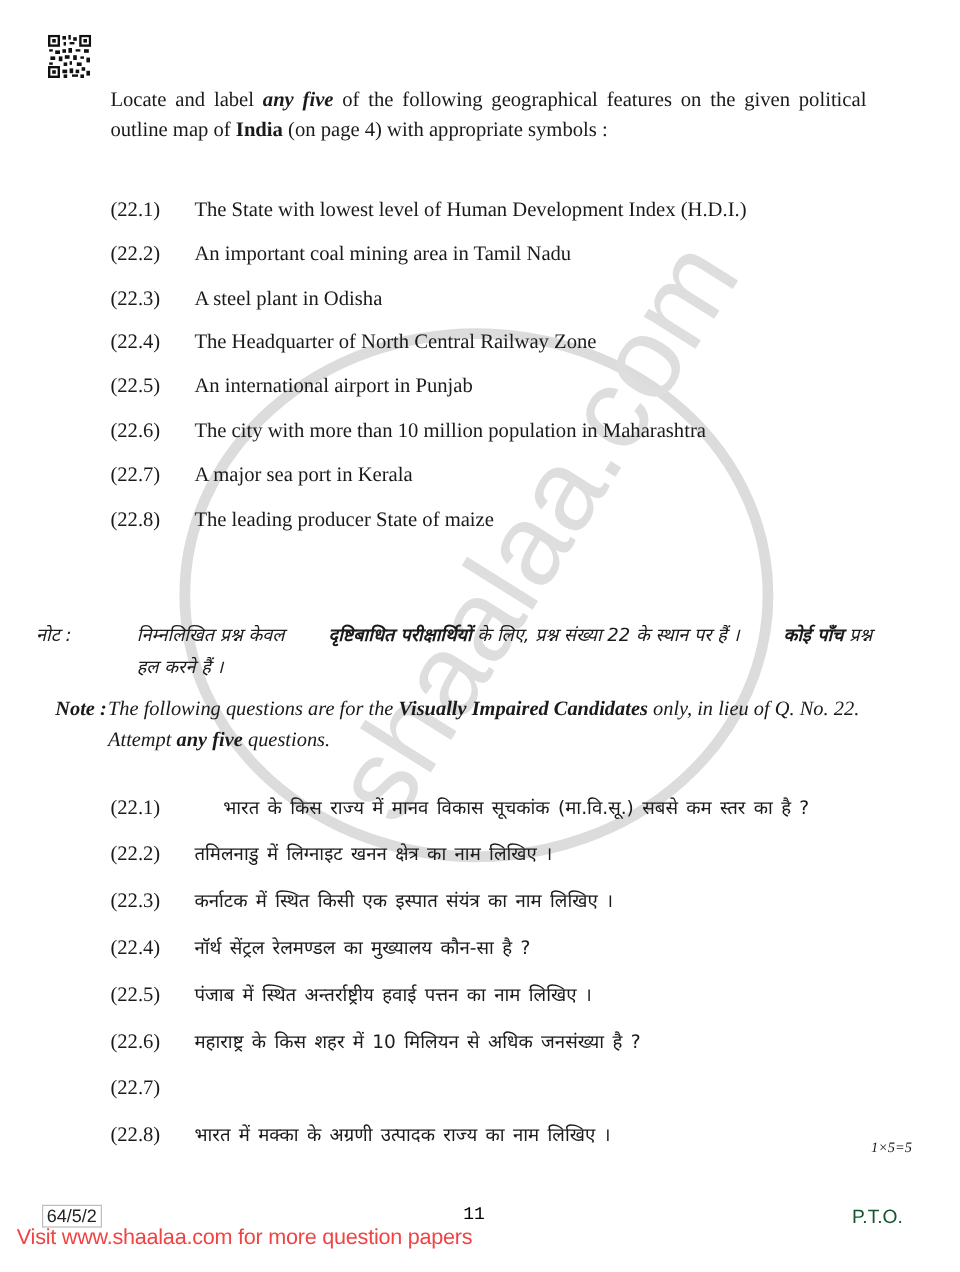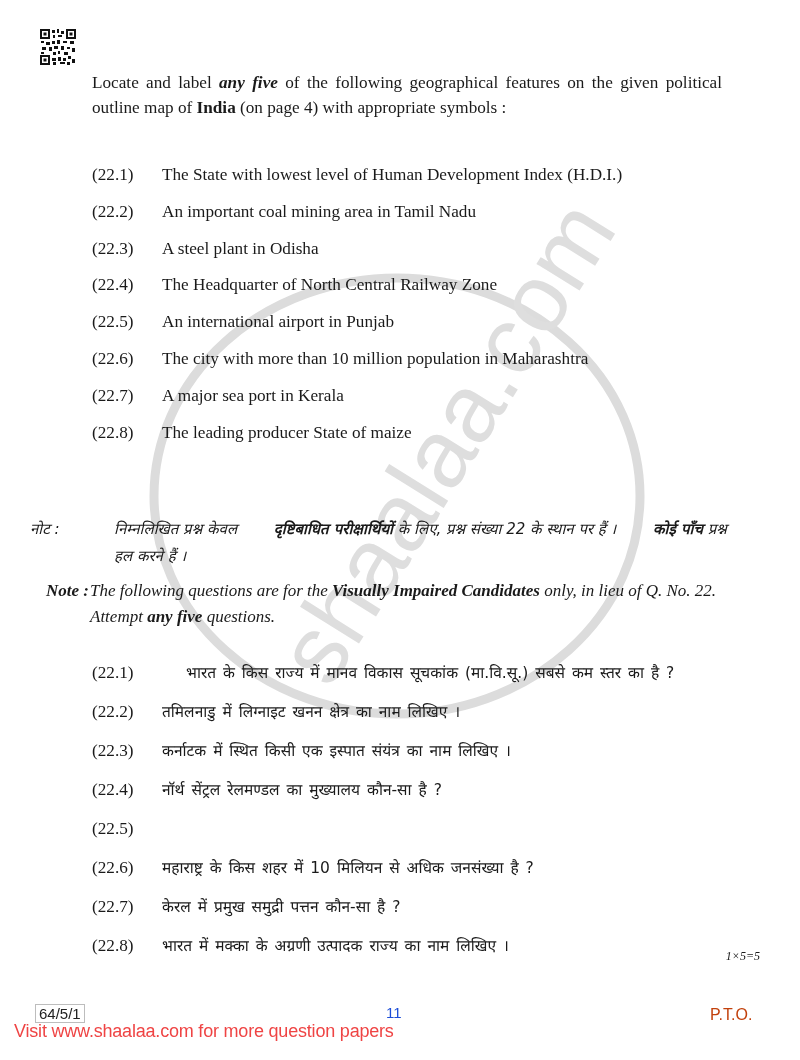--- a/index.html
+++ b/index.html
@@ -28,22 +28,22 @@
     .note-en .body b { font-weight: bold; }
 
     .hlist { position: absolute; left: 92px; top: 660px; width: 670px; z-index: 2; font-size: 15.5px; }
     .hrow { display: flex; align-items: flex-start; margin-bottom: 13px; }
     .hnum { width: 70px; flex: none; font-family: "Liberation Serif", "DejaVu Serif", serif; font-size: 17.2px; line-height: 26px; }
     .htext { flex: 1; font-family: "DejaVu Sans", sans-serif; line-height: 26px; word-spacing: 2px; }
     .hrow.tall .htext { line-height: 26px; margin-left: 24px; }
     .marks { position: absolute; right: 40px; top: 949px; font-family: "Liberation Serif", "DejaVu Serif", serif; font-style: italic; font-size: 12px; z-index: 2; }
 
     .footer-code { position: absolute; left: 35px; top: 1004px; padding: 0 3px; border: 1px solid #bdbdbd; font-family: "Liberation Sans", sans-serif; font-size: 15px; line-height: 17px; color: #222; z-index: 2; }
-    .footer-page { position: absolute; left: 386px; top: 1004px; font-family: Liberation Sans, sans-serif; font-size: 15px; color: #1d4ed8; z-index: 2; }
-    .footer-pto { position: absolute; left: 710px; top: 1006px; font-family: "Liberation Sans", sans-serif; font-size: 16px; color: #c2410c; z-index: 2; }
+    .footer-page { position: absolute; left: 386px; top: 1004px; font-family: Liberation Mono, monospace; font-size: 15px; color: #000000; z-index: 2; }
+    .footer-pto { position: absolute; left: 710px; top: 1006px; font-family: "Liberation Sans", sans-serif; font-size: 16px; color: #14532d; z-index: 2; }
     .footer-visit { position: absolute; left: 14px; top: 1021px; font-family: "Liberation Sans", sans-serif; font-size: 18px; color: #ef4444; z-index: 3; letter-spacing: -0.2px; }
   </style>
 </head>
 <body>
 
 <svg class="watermark" viewBox="0 0 800 1060" xmlns="http://www.w3.org/2000/svg">
   <ellipse cx="397" cy="496" rx="243" ry="218" fill="none" stroke="#dcdcdc" stroke-width="9"></ellipse>
   <text x="0" y="0" fill="#dedede" font-family="Liberation Sans, DejaVu Sans, sans-serif" font-size="96" transform="translate(330,690) rotate(-58)">shaalaa.com</text>
 </svg>
 
@@ -149,33 +149,33 @@
   <div class="hrow">
       <span class="hnum">(22.3)</span>
       <span class="htext">कर्नाटक में स्थित किसी एक इस्पात संयंत्र का नाम लिखिए ।</span>
     </div>
   <div class="hrow">
       <span class="hnum">(22.4)</span>
       <span class="htext">नॉर्थ सेंट्रल रेलमण्डल का मुख्यालय कौन-सा है ?</span>
     </div>
   <div class="hrow">
       <span class="hnum">(22.5)</span>
+      <span class="htext">पंजाब में स्थित अन्तर्राष्ट्रीय हवाई पत्तन का नाम लिखिए ।</span>
     </div>
   <div class="hrow">
       <span class="hnum">(22.6)</span>
       <span class="htext">महाराष्ट्र के किस शहर में 10 मिलियन से अधिक जनसंख्या है ?</span>
     </div>
   <div class="hrow">
       <span class="hnum">(22.7)</span>
-      <span class="htext">केरल में प्रमुख समुद्री पत्तन कौन-सा है ?</span>
     </div>
   <div class="hrow">
       <span class="hnum">(22.8)</span>
       <span class="htext">भारत में मक्का के अग्रणी उत्पादक राज्य का नाम लिखिए ।</span>
     </div>
 </div>
 
 <div class="marks">1×5=5</div>
 
-<div class="footer-code">64/5/1</div>
+<div class="footer-code">64/5/2</div>
 <div class="footer-page">11</div>
 <div class="footer-pto">P.T.O.</div>
 <div class="footer-visit">Visit www.shaalaa.com for more question papers</div>
 
 </body></html>

